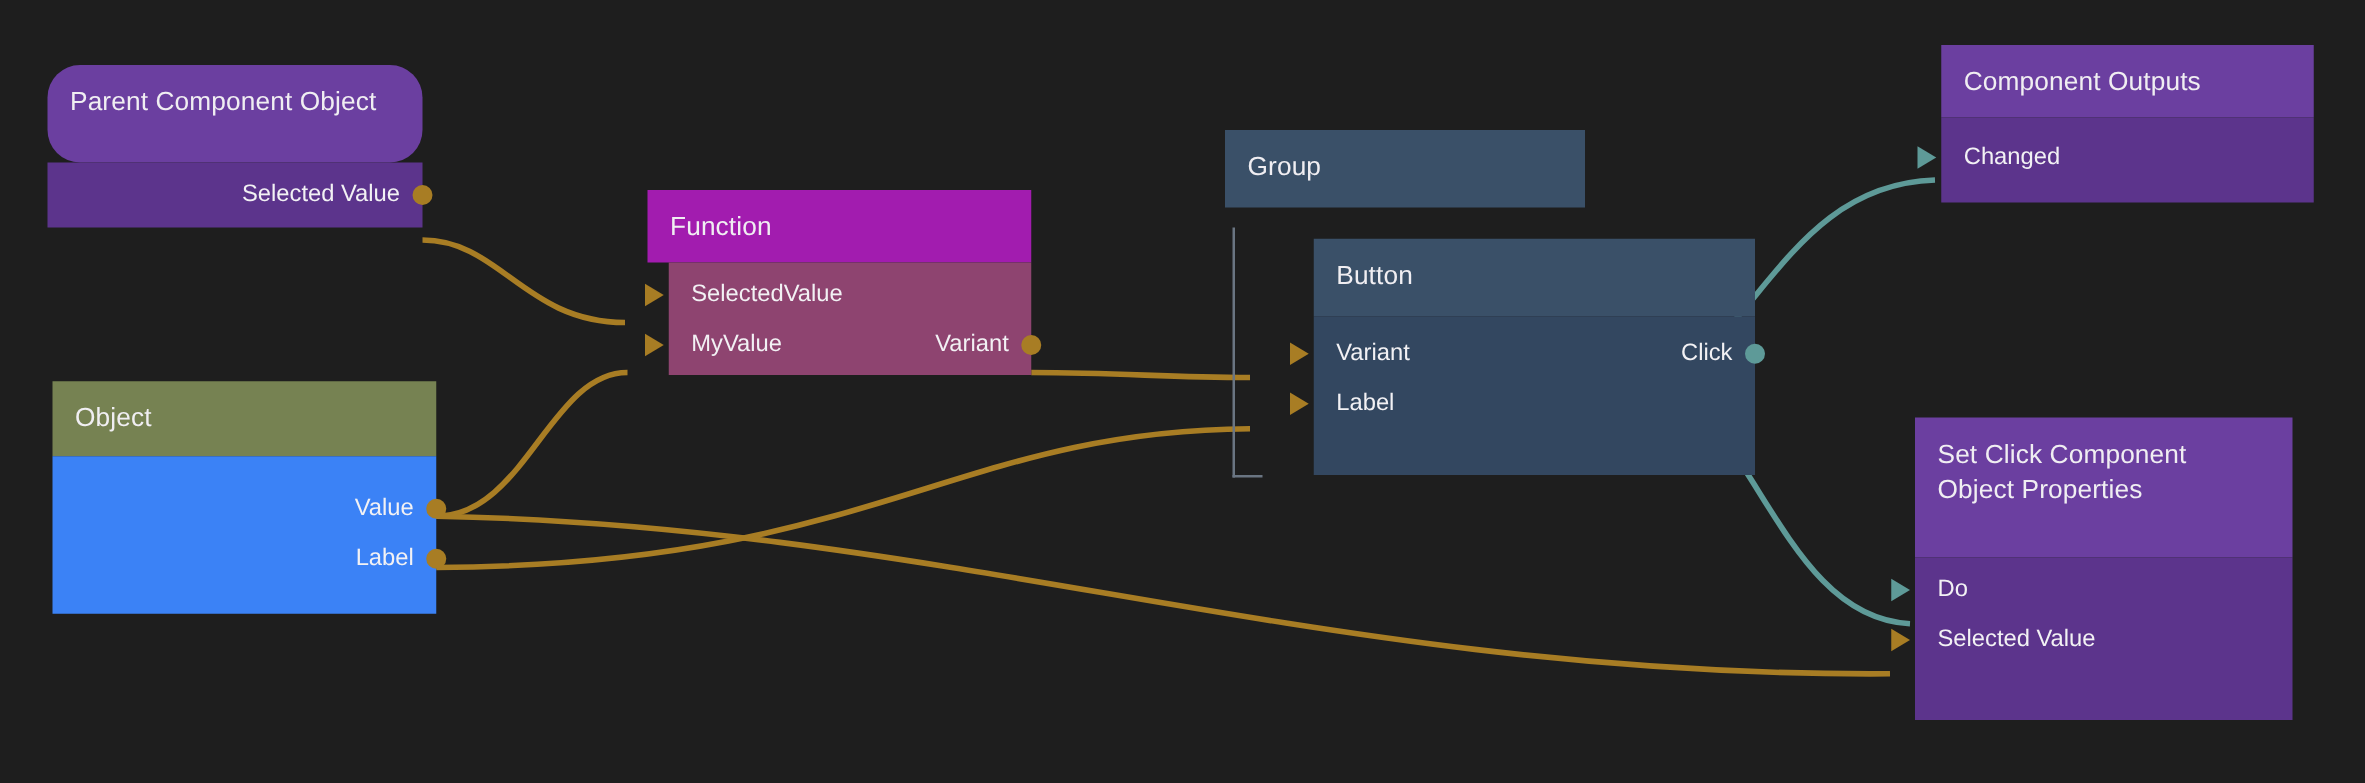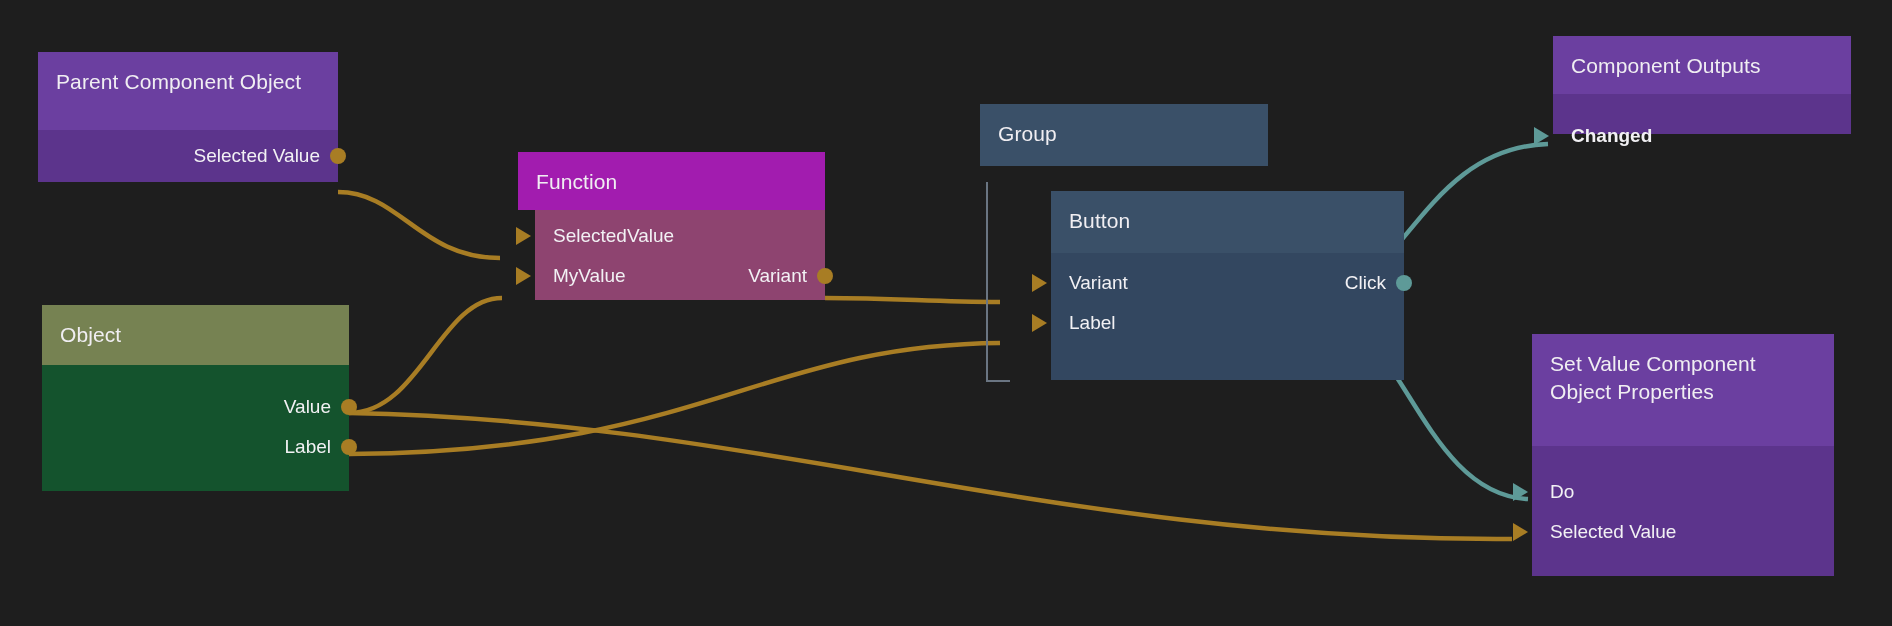--- a/index.html
+++ b/index.html
@@ -73,32 +73,32 @@
 
     <path d="M 1310 303 C 1400 300 1420 148 1548 144" fill="none" stroke="#5e9a98" stroke-width="4.5"></path>
 
     <path d="M 1310 303 C 1400 310 1420 494 1528 499" fill="none" stroke="#5e9a98" stroke-width="4.5"></path>
   </svg>
 
   <div class="group-bracket" style="left:986px;top:182px;width:22px;height:198px;
               border-left:2px solid #6a7582;border-bottom:2px solid #6a7582;"></div>
 
   <div class="node" style="left:38px;top:52px;width:300px;">
-    <div class="node-header" style="background:#6b3fa0;height:78px;">Parent Component Object</div>
+    <div class="node-header" style="background:#6b3fa0;height:78px;border-radius:26px;">Parent Component Object</div>
     <div class="node-body" style="background:#5c348c;height:52px;">
       <div class="port-row single-out">
         <span class="pout">Selected Value</span>
         <span class="dot right gold-dot"></span>
       </div>
     </div>
   </div>
 
   <div class="node" style="left:42px;top:305px;width:307px;">
     <div class="node-header" style="background:#768252;height:60px;">Object</div>
-    <div class="node-body" style="background:#14532d;height:126px;padding-top:22px;">
+    <div class="node-body" style="background:#3b82f6;height:126px;padding-top:22px;">
       <div class="port-row single-out">
         <span class="pout">Value</span>
         <span class="dot right gold-dot"></span>
       </div>
       <div class="port-row single-out">
         <span class="pout">Label</span>
         <span class="dot right gold-dot"></span>
       </div>
     </div>
   </div>
@@ -134,31 +134,31 @@
       </div>
       <div class="port-row single-in">
         <span class="arrow gold"></span>
         <span class="pin">Label</span>
       </div>
     </div>
   </div>
 
   <div class="node" style="left:1553px;top:36px;width:298px;">
     <div class="node-header" style="background:#6b3fa0;height:58px;">Component Outputs</div>
-    <div class="node-body" style="background:#5c348c;height:40px;padding-top:22px;font-weight:bold;">
+    <div class="node-body" style="background:#5c348c;height:68px;padding-top:12px;">
       <div class="port-row single-in">
         <span class="arrow teal"></span>
         <span class="pin">Changed</span>
       </div>
     </div>
   </div>
 
   <div class="node" style="left:1532px;top:334px;width:302px;">
-    <div class="node-header" style="background:#6b3fa0;height:112px;">Set Value Component Object Properties</div>
-    <div class="node-body" style="background:#5c348c;height:130px;padding-top:26px;">
+    <div class="node-header" style="background:#6b3fa0;height:112px;">Set Click Component Object Properties</div>
+    <div class="node-body" style="background:#5c348c;height:130px;padding-top:6px;">
       <div class="port-row single-in">
         <span class="arrow teal"></span>
         <span class="pin">Do</span>
       </div>
       <div class="port-row single-in">
         <span class="arrow gold"></span>
         <span class="pin">Selected Value</span>
       </div>
     </div>
   </div>

